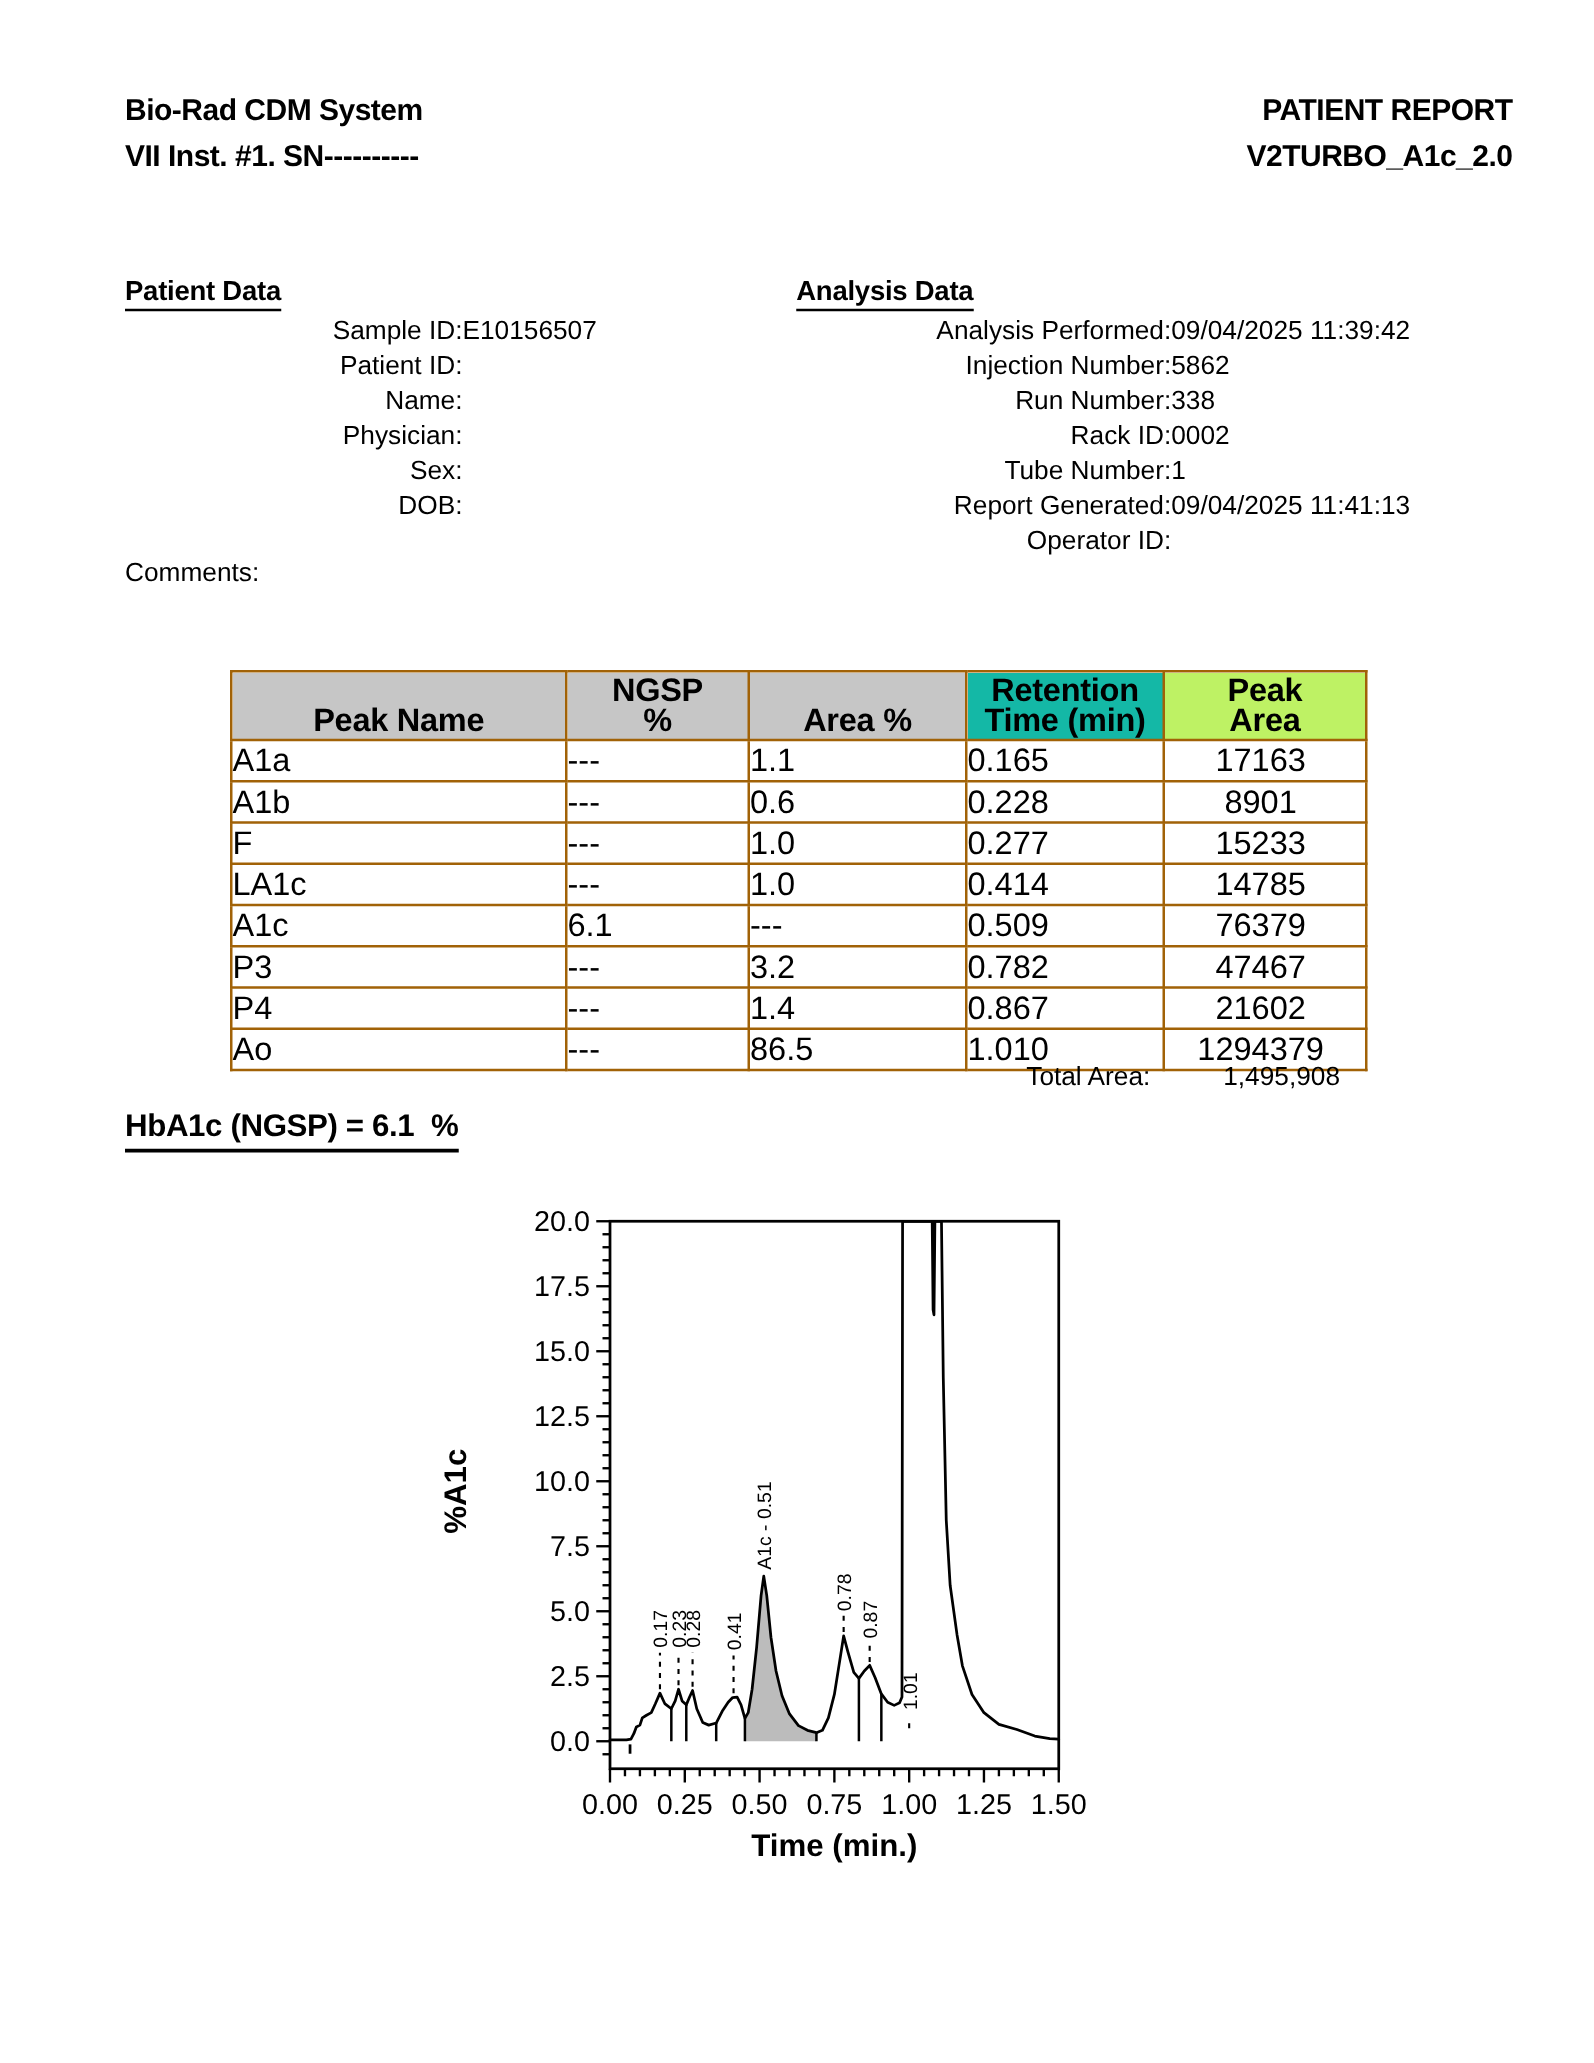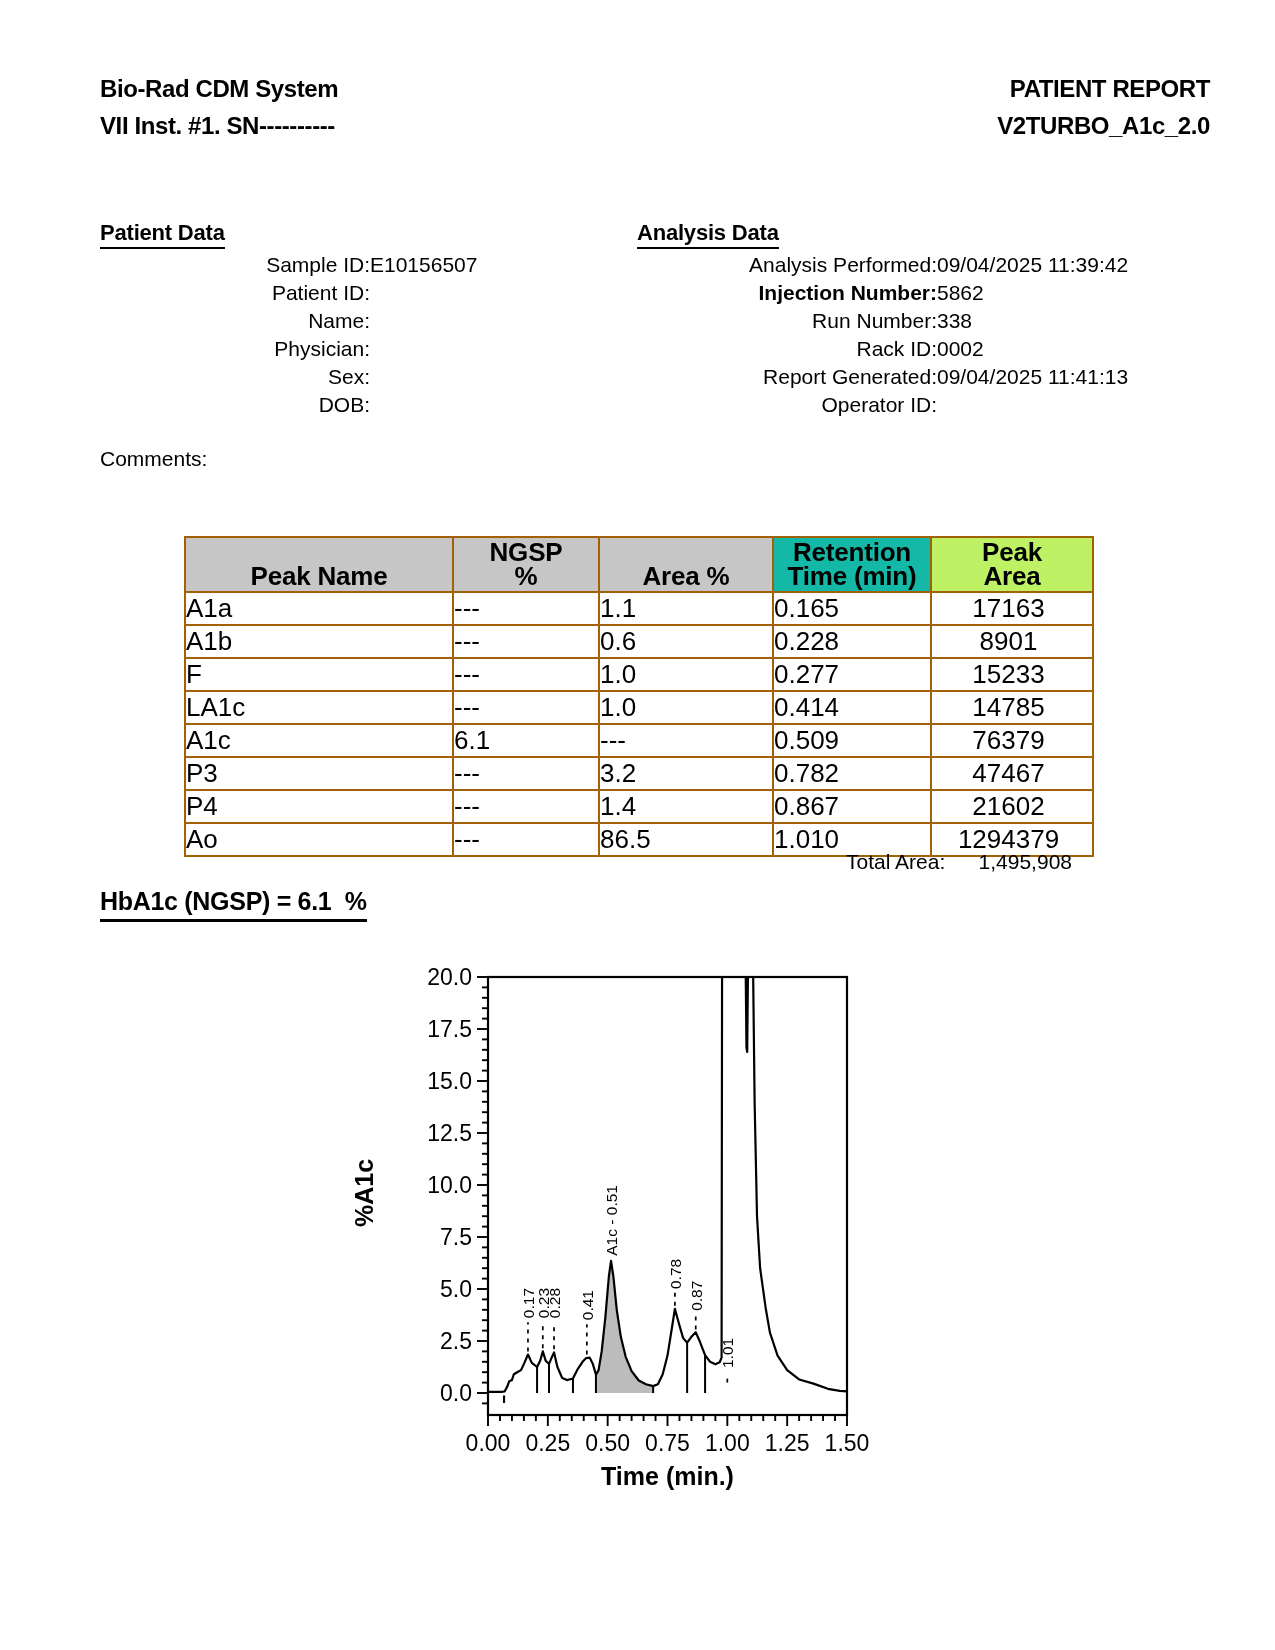--- a/index.html
+++ b/index.html
@@ -44,23 +44,24 @@
       <div class="frow"><span class="flabel" style="width: 270px;">Name:</span><span class="fvalue"></span></div>
       <div class="frow"><span class="flabel" style="width: 270px;">Physician:</span><span class="fvalue"></span></div>
       <div class="frow"><span class="flabel" style="width: 270px;">Sex:</span><span class="fvalue"></span></div>
       <div class="frow"><span class="flabel" style="width: 270px;">DOB:</span><span class="fvalue"></span></div>
     </div>
   <div class="abs plain" style="left:100px;top:447px;">Comments:</div>
 
   <div class="abs sec-heading" style="left:637px;top:220px;">Analysis Data</div>
   <div class="abs" id="analysisFields" style="left:637px;top:253px;">
       <div class="frow"><span class="flabel" style="width: 300px;">Analysis Performed:</span><span class="fvalue">09/04/2025 11:39:42</span></div>
-      <div class="frow"><span class="flabel" style="width: 300px; font-weight: bold;">Injection Number:</span><span class="fvalue">5862</span></div>
+      <div class="frow"><span class="flabel" style="width: 300px;">Injection Number:</span><span class="fvalue">5862</span></div>
       <div class="frow"><span class="flabel" style="width: 300px;">Run Number:</span><span class="fvalue">338</span></div>
       <div class="frow"><span class="flabel" style="width: 300px;">Rack ID:</span><span class="fvalue">0002</span></div>
+      <div class="frow"><span class="flabel" style="width: 300px;">Tube Number:</span><span class="fvalue">1</span></div>
       <div class="frow"><span class="flabel" style="width: 300px;">Report Generated:</span><span class="fvalue">09/04/2025 11:41:13</span></div>
       <div class="frow"><span class="flabel" style="width: 300px;">Operator ID:</span><span class="fvalue"></span></div>
     </div>
 
   <table class="abs peaks" style="left:184px;top:536px;width:908px;">
     <colgroup>
       <col style="width:268px">
         <col style="width:146px">
         <col style="width:174px">
       <col style="width:158px">
@@ -131,21 +132,21 @@
         <tr>
           <td>Ao</td>
           <td>---</td>
           <td>86.5</td>
           <td>1.010</td>
           <td class="num">1294379</td>
         </tr>
       </tbody>
   </table>
 
-  <div class="abs plain" style="left:846px;top:850px;">Total Area:</div>
+  <div class="abs plain" style="left:821px;top:850px;">Total Area:</div>
   <div class="abs plain" style="left:930px;top:850px;width:142px;text-align:right;">1,495,908</div>
 
   <div class="abs result" style="left:100px;top:887px;">HbA1c (NGSP) = 6.1  %</div>
 
   <svg id="chart" class="abs" style="left:0;top:0;" width="1275" height="1650" viewBox="0 0 1275 1650">
       <polygon points="595.93783,1393 595.93783,1374.696 598.57046,1370.12 601.68175,1351.4 605.2717,1318.12 608.86165,1276.52 611.01562,1260.92 613.40892,1276.52 616.75954,1309.8 620.82815,1336.84 625.61475,1356.6 631.598,1371.16 638.7779,1380.52 645.9578,1384.264 653.1377,1386.136 653.1377,1393" fill="#bcbcbc" stroke="none"></polygon>
       <polyline points="488,1391.96 501.16315,1391.96 504.7531,1391.336 507.14639999999997,1386.76 509.06104,1381.56 511.933,1380.104 513.84764,1374.28 517.19826,1372.2 521.02754,1370.12 524.37816,1362.84 527.96811,1354.52 531.79739,1362.84 537.06265,1367 540.17394,1360.76 542.80657,1351.4 545.67853,1360.76 549.02915,1363.88 551.66178,1357.64 554.05508,1352.44 557.4057,1367 562.1923,1378.024 566.9789000000001,1380.104 572.96215,1378.44 577.74875,1369.08 582.53535,1361.8 586.1253,1358.056 589.71525,1357.64 592.82654,1363.88 595.93783,1374.696 598.57046,1370.12 601.68175,1351.4 605.2717,1318.12 608.86165,1276.52 611.01562,1260.92 613.40892,1276.52 616.75954,1309.8 620.82815,1336.84 625.61475,1356.6 631.598,1371.16 638.7779,1380.52 645.9578,1384.264 653.1377,1386.136 657.9243,1384.264 662.7109,1374.28 667.4975,1355.56 671.80544,1328.52 674.91673,1308.76 678.2673500000001,1321.24 683.05395,1337.88 687.12256,1342.664 691.4304999999999,1336.84 695.73844,1332.264 700.04638,1342.04 705.07231,1355.144 710.09824,1361.8 715.3634999999999,1364.296 719.6714400000001,1362.216 721.58608,1357.64 722.06474,977 745.75841,977 746.4764,1047.72 747.19439,1051.88 747.91238,977 753.1776400000001,977 754.6136200000001,1101.8 757.00692,1216.2 760.1182100000001,1268.2 765.6228,1307.72 769.93074,1332.68 777.5893,1355.56 787.1625,1370.12 799.129,1379.48 813.4888000000001,1383.64 827.8486,1388.84 839.8151,1390.92 846.995,1391.336" fill="none" stroke="#000000" stroke-width="2.2" stroke-linejoin="round" stroke-linecap="round"></polyline>
       <g>
         <line x1="537.06265" y1="1393" x2="537.06265" y2="1367" stroke="#000" stroke-width="2"></line>
         <line x1="549.02915" y1="1393" x2="549.02915" y2="1363.88" stroke="#000" stroke-width="2"></line>

